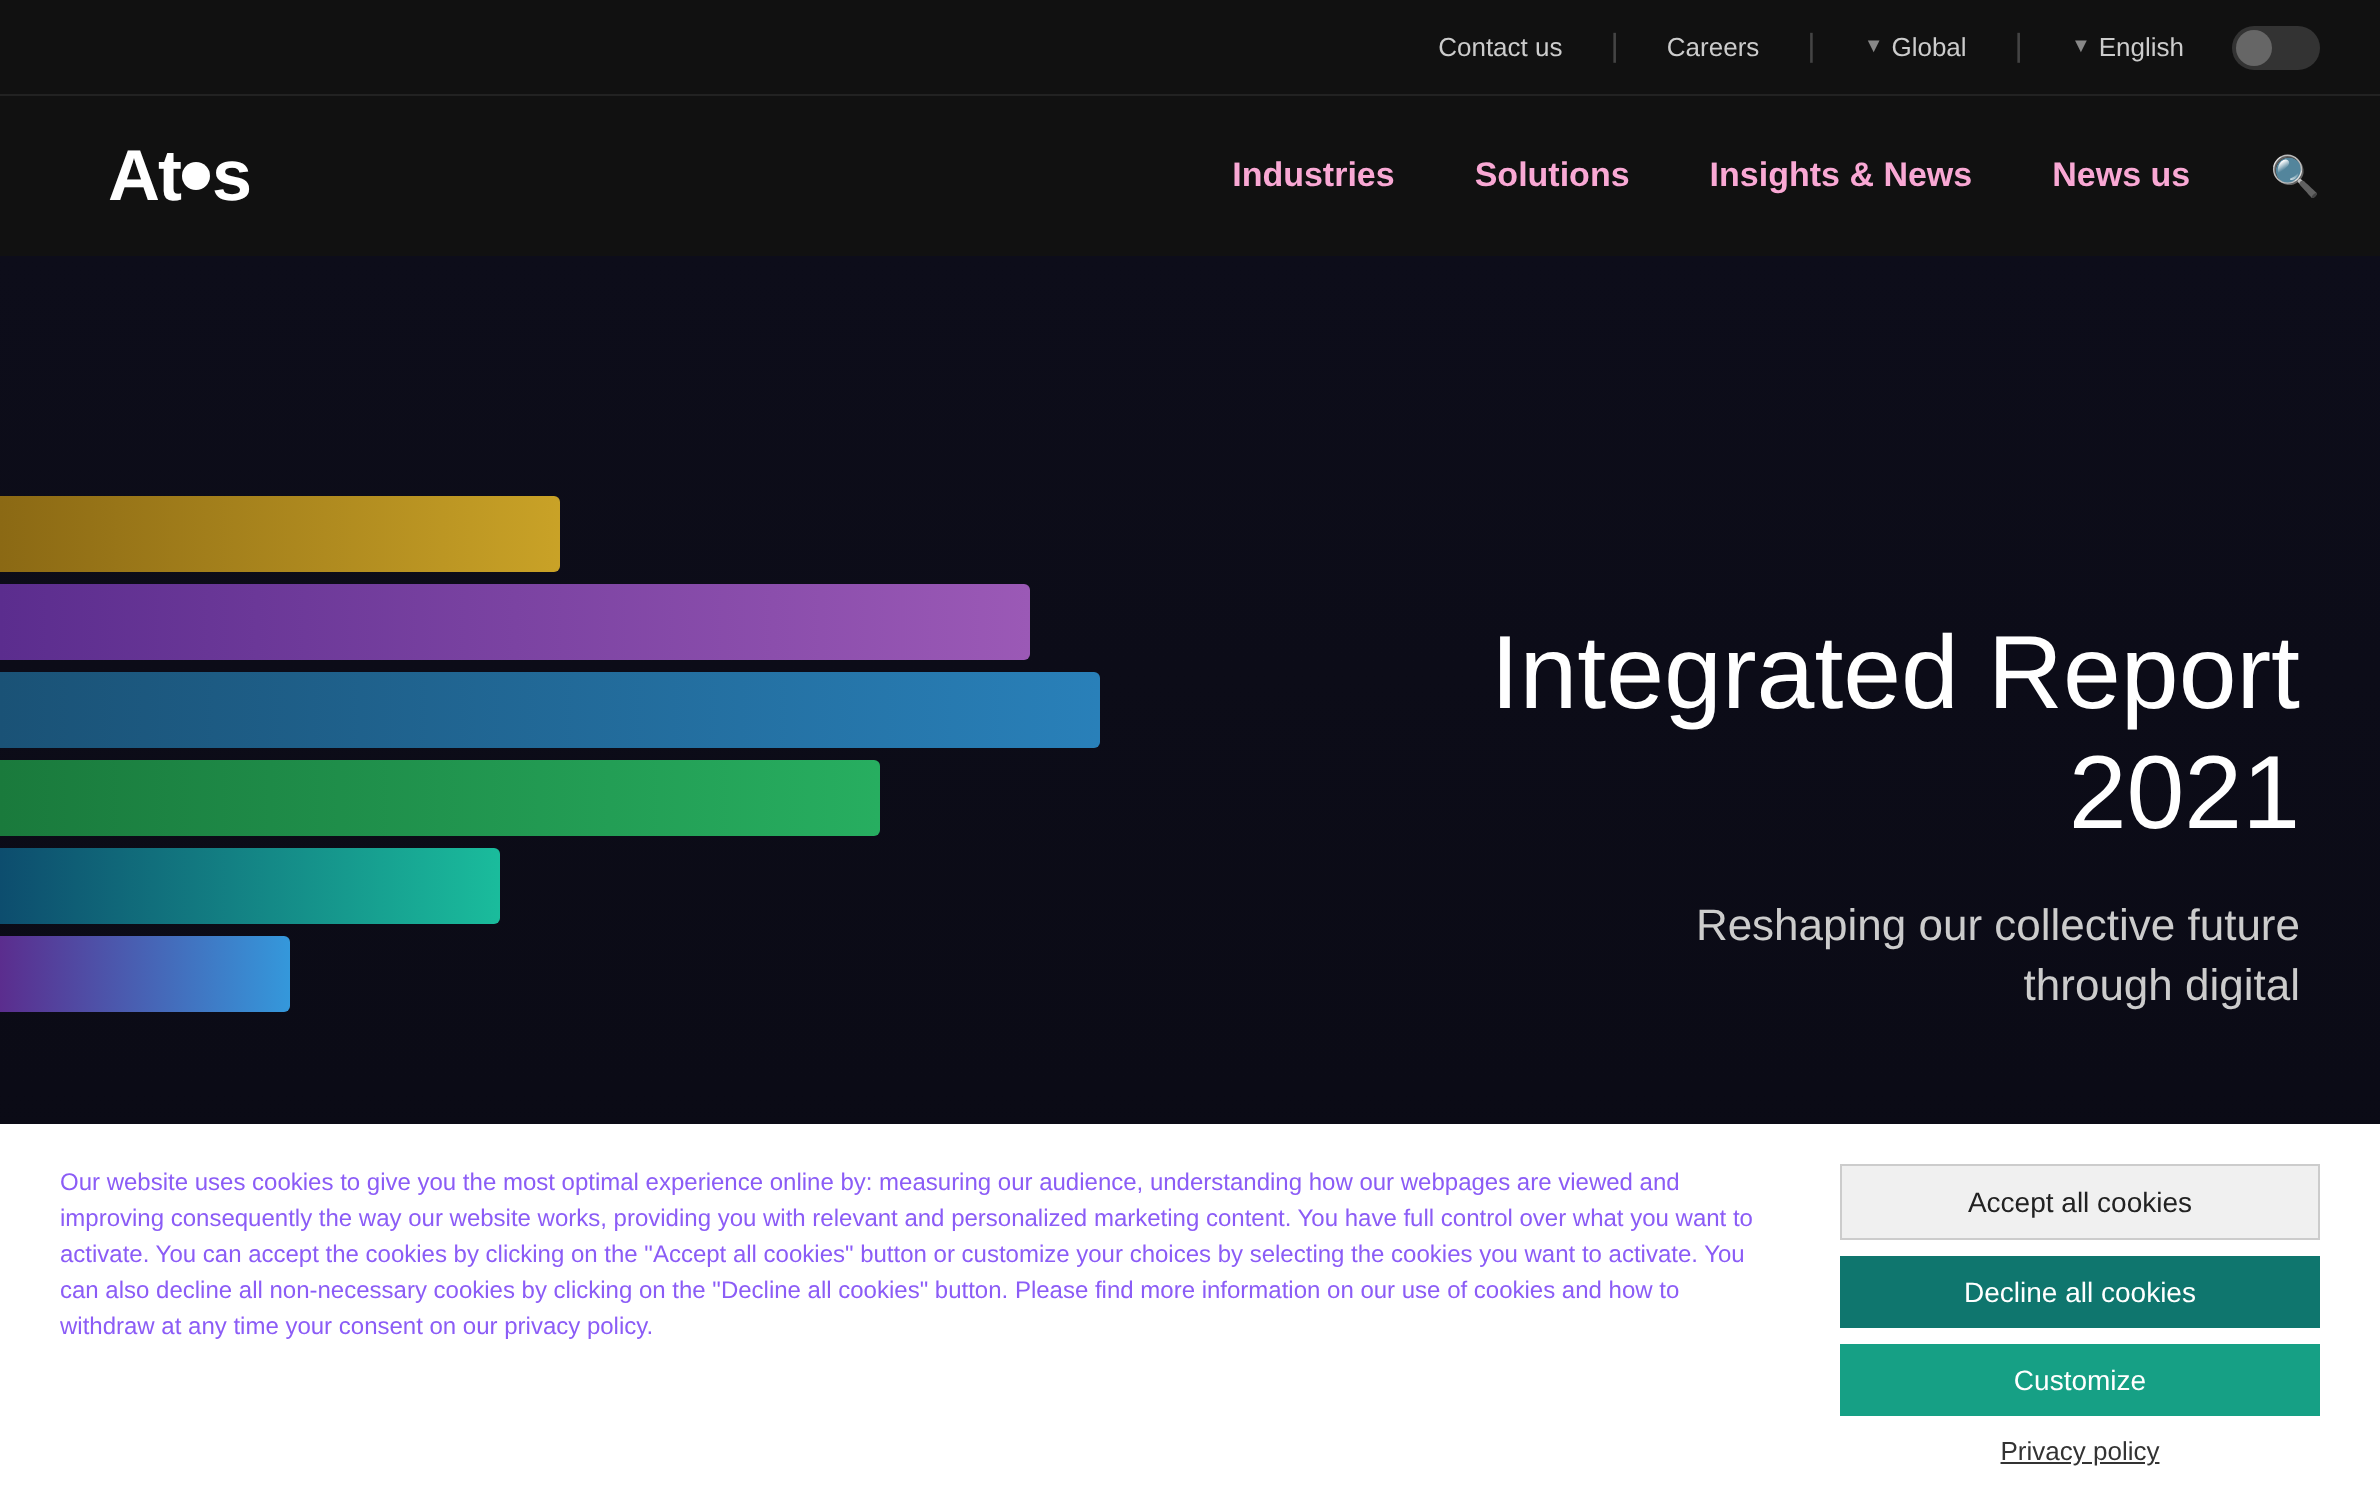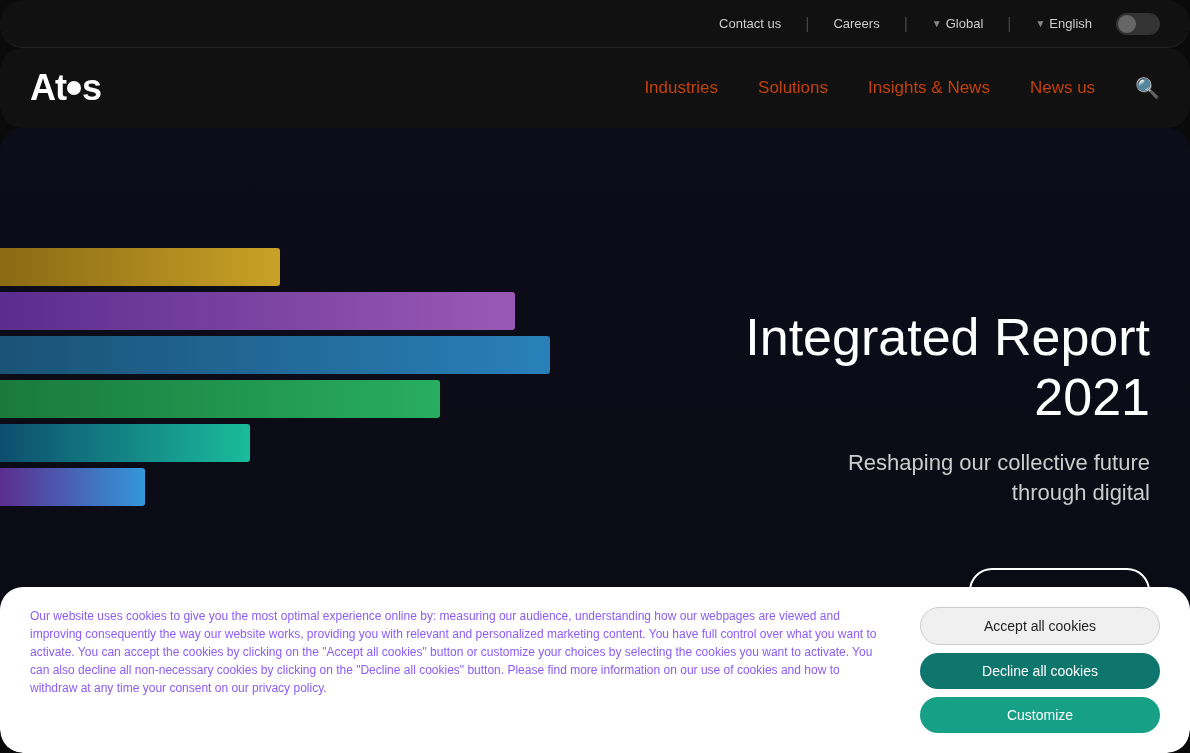--- a/index.html
+++ b/index.html
@@ -1,15 +1,15 @@
 <!DOCTYPE html>
 <html><head>
   <meta charset="utf-8">
   <style>
-    * { margin: 0; padding: 0; box-sizing: border-box; border-radius: 23px; }
+    * { margin: 0; padding: 0; box-sizing: border-box; }
     body {
       font-family: Arial, sans-serif;
       background: #0a0a0a;
       color: #fff;
       width: 1190px;
       height: 753px;
       overflow: hidden;
       position: relative;
     }
 
@@ -64,20 +64,21 @@
       background: #111;
       display: flex;
       align-items: center;
       padding: 0 30px;
       height: 80px;
       justify-content: space-between;
     }
     .logo {
       display: flex;
       align-items: flex-start;
+      margin-left: 24px;
     }
     .logo-text {
       font-size: 36px;
       font-weight: bold;
       color: #fff;
       letter-spacing: -1px;
     }
     .logo-text .circle {
       display: inline-block;
       width: 14px;
@@ -88,24 +89,24 @@
       vertical-align: middle;
       position: relative;
       top: -2px;
     }
     .nav-links {
       display: flex;
       align-items: center;
       gap: 40px;
     }
     .nav-links a {
-      color: #c2410c;
+      color: #f9a8d4;
       text-decoration: none;
       font-size: 17px;
-      font-weight: 400;
+      font-weight: 700;
     }
     .search-icon-btn {
       background: none;
       border: none;
       color: #fff;
       font-size: 20px;
       cursor: pointer;
     }
 
     
@@ -298,15 +299,16 @@
     <span>Read more</span>
     <span class="chevron">›</span>
   </button>
 
   <div class="cookie-banner">
     <p class="cookie-text">Our website uses cookies to give you the most optimal experience online by: measuring our audience, understanding how our webpages are viewed and improving consequently the way our website works, providing you with relevant and personalized marketing content. You have full control over what you want to activate. You can accept the cookies by clicking on the "Accept all cookies" button or customize your choices by selecting the cookies you want to activate. You can also decline all non-necessary cookies by clicking on the "Decline all cookies" button. Please find more information on our use of cookies and how to withdraw at any time your consent on our privacy policy.</p>
     <div class="cookie-actions">
       <button class="btn-accept">Accept all cookies</button>
       <button class="btn-decline">Decline all cookies</button>
       <button class="btn-customize">Customize</button>
+      <div class="privacy-link">Privacy policy</div>
     </div>
   </div>
 </section>
 
 </body></html>

